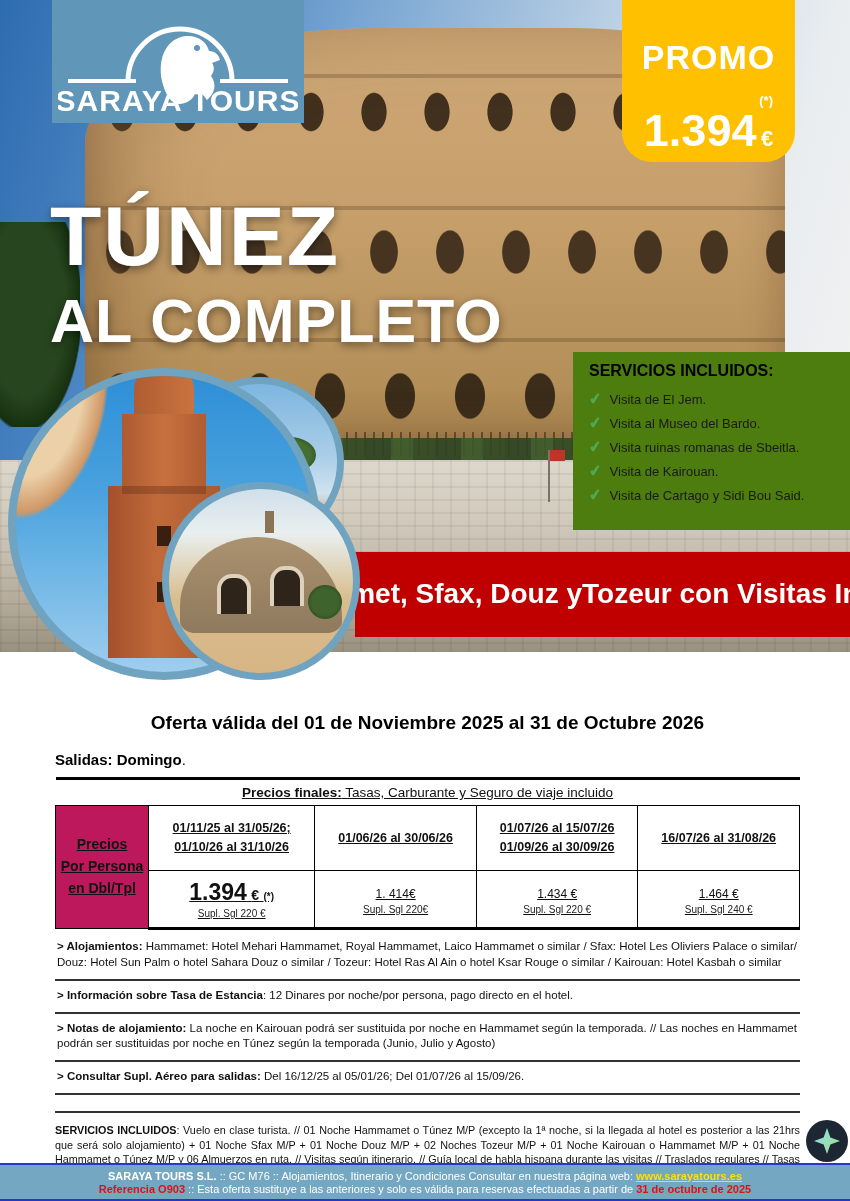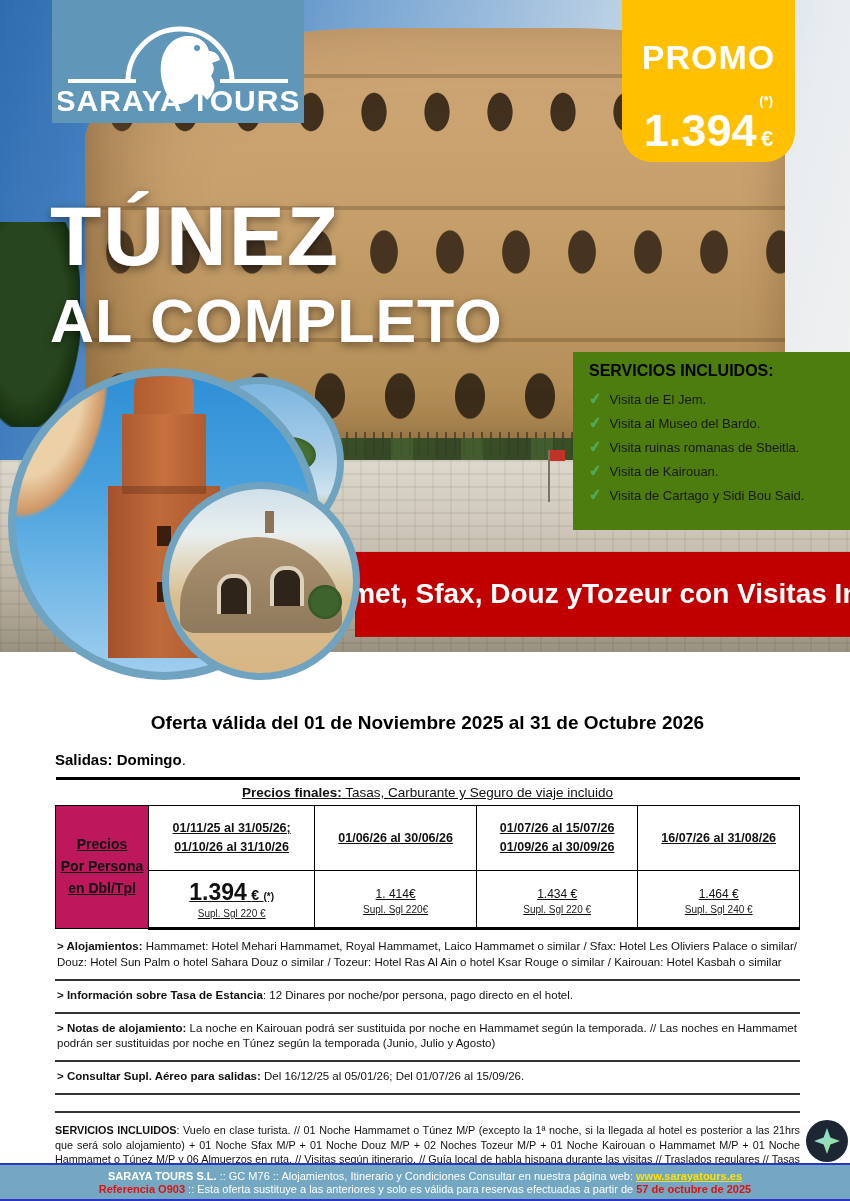--- a/index.html
+++ b/index.html
@@ -300,20 +300,20 @@
 
     <hr class="sep">
 
     <p class="fine"><b>SERVICIOS INCLUIDOS</b><span>: Vuelo en clase turista. // 01 Noche Hammamet o Túnez M/P (excepto la 1ª noche, si la llegada al hotel es posterior a las 21hrs que será solo alojamiento) + 01 Noche Sfax M/P + 01 Noche Douz M/P + 02 Noches Tozeur M/P + 01 Noche Kairouan o Hammamet M/P + 01 Noche Hammamet o Túnez M/P y 06 Almuerzos en ruta. // Visitas según itinerario. // Guía local de habla hispana durante las visitas // Traslados regulares // Tasas (185 € netos) y Seguro de viaje.</span></p>
     <p class="fine"><b>SERVICIOS NO INCLUIDOS</b><span>: Seguro Opcional Multiasistencia con anulación para Españoles y residentes (consultar condiciones en nuestra web): 55 € // Propinas: a pagar en destino.</span></p>
 
   </div>
 
   <div class="footer">
     <div class="fl"><b>SARAYA TOURS S.L.</b><span> :: GC M76 ::  Alojamientos, Itinerario y Condiciones Consultar en nuestra página web:  </span><span class="flink">www.sarayatours.es</span></div>
-    <div class="fl"><span class="fred">Referencia O903</span><span> :: Esta oferta sustituye a las anteriores y solo es válida para reservas efectuadas a partir de </span><span class="fred">57 de octubre de 2025</span></div>
+    <div class="fl"><span class="fred">Referencia O903</span><span> :: Esta oferta sustituye a las anteriores y solo es válida para reservas efectuadas a partir de </span><span class="fred">31 de octubre de 2025</span></div>
   </div>
 
   <div class="widget">
     <div class="star"></div>
   </div>
 
 </div>
 
 </body></html>

